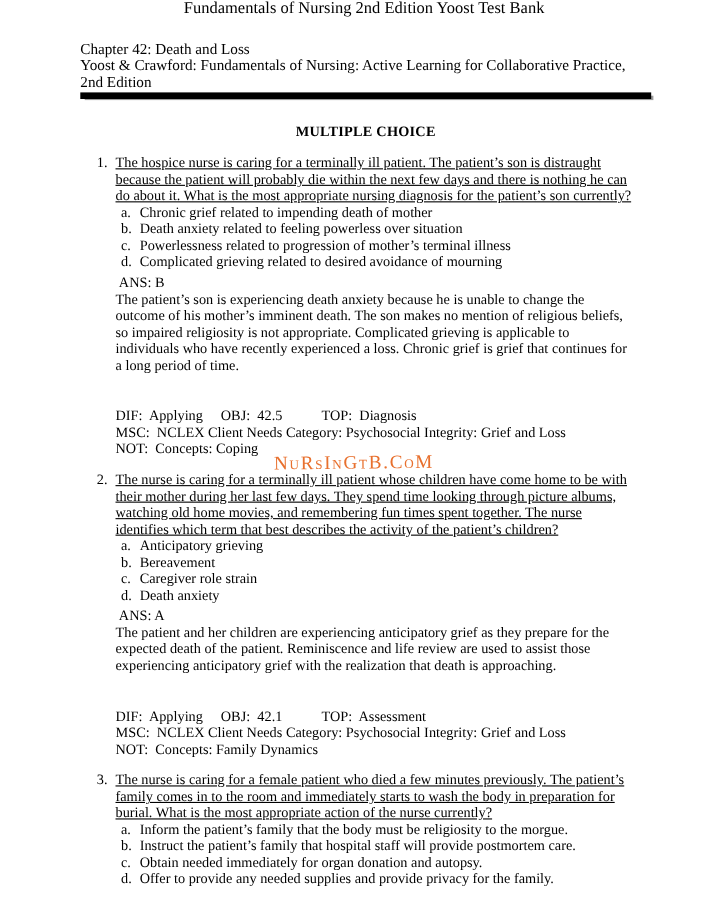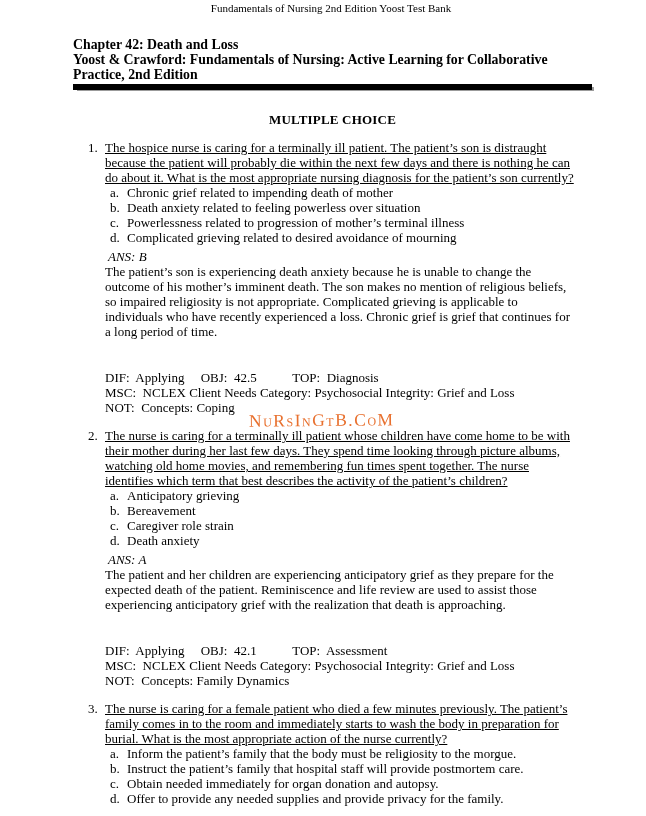--- a/index.html
+++ b/index.html
@@ -7,28 +7,28 @@
   body {
     width: 646px; height: 816px;
     position: relative;
     font-family: "Liberation Serif", "DejaVu Serif", serif;
     color: #000000;
     overflow: hidden;
   }
   .running-header {
     position: absolute; top: 1px; left: 0; right: 0;
     text-align: center;
-    font-size: 11px; line-height: 15px; padding-left: 16px;
+    font-size: 15px; line-height: 15px; padding-left: 16px;
   }
   .content {
     position: absolute; left: 73px; top: 37px; width: 519px;
     font-size: 13px; line-height: 15px;
   }
   .title-block {
-    font-weight: bold;
+    font-weight: normal;
     font-size: 13.8px; line-height: 15px;
     padding-bottom: 2px;
   }
   .title-rule {
     height: 6px; background: #000000;
     box-shadow: 3px 2px 0 -1px #9b9b9b;
   }
   .section-heading {
     font-weight: bold;
     margin-top: 22px;
@@ -37,21 +37,21 @@
   }
   .question { margin-top: 13px; padding-right: 14px; }
   .q-row { display: flex; }
   .q-num { flex: none; width: 32px; padding-left: 15px; }
   .q-stem { flex: 1; text-decoration: underline; }
   .q-body { padding-left: 32px; }
   .opt { display: flex; padding-left: 5px; }
   .opt-letter { flex: none; width: 17px; }
   .opt-text { flex: 1; }
   .answer-block { margin-top: 4px; }
-  .ans-line { padding-left: 3px; font-style: italic; }
+  .ans-line { padding-left: 3px; }
   .meta-block { margin-top: 31px; }
   .meta-line { white-space: pre; }
   .watermark {
     position: absolute; left: 249px; top: 410px;
     font-variant: small-caps;
     font-size: 17.5px; line-height: 20px;
     letter-spacing: 1.5px;
     color: #e8702e;
     mix-blend-mode: multiply;
     transform: rotate(-0.6deg);

